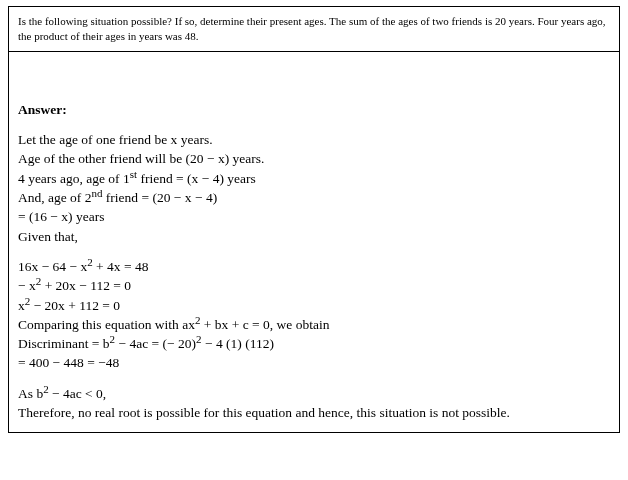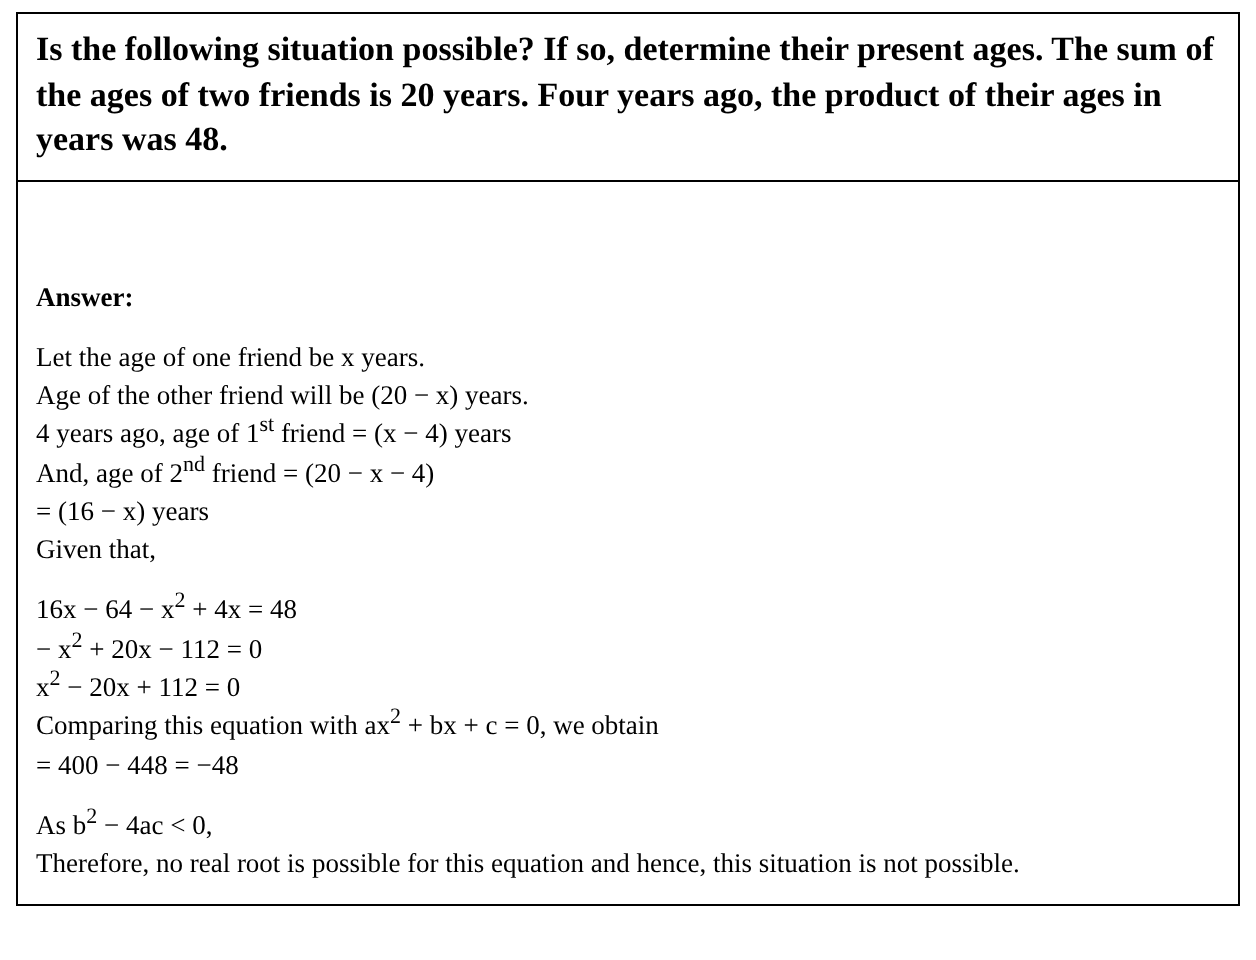--- a/index.html
+++ b/index.html
@@ -29,22 +29,22 @@
     padding: 7px 9px 8px 9px;
     border-bottom: 1px solid #000000;
   }
   .q-label {
     font-weight: bold;
     font-size: 13.5px;
     line-height: 1.25;
     margin-bottom: 2px;
   }
   .q-text {
-    font-weight: bold;
-    font-size: 17px;
+    font-weight: normal;
+    font-size: 11px;
     line-height: 1.33;
   }
   .answer-section {
     padding: 7px 9px 10px 9px;
   }
   .a-label {
     font-weight: bold;
     font-size: 13.5px;
     line-height: 1.25;
     margin-bottom: 11px;
@@ -81,20 +81,21 @@
           <div class="a-line">Age of the other friend will be (20 − x) years.</div>
           <div class="a-line">4 years ago, age of 1<sup>st</sup> friend = (x − 4) years</div>
           <div class="a-line">And, age of 2<sup>nd</sup> friend = (20 − x − 4)</div>
           <div class="a-line">= (16 − x) years</div>
           <div class="a-line">Given that,</div>
           <div class="a-gap"></div>
           <div class="a-line">16x − 64 − x<sup>2</sup> + 4x = 48</div>
           <div class="a-line">− x<sup>2</sup> + 20x − 112 = 0</div>
           <div class="a-line">x<sup>2</sup> − 20x + 112 = 0</div>
           <div class="a-line">Comparing this equation with ax<sup>2</sup> + bx + c = 0, we obtain</div>
+          <div class="a-line">Discriminant = b<sup>2</sup> − 4ac = (− 20)<sup>2</sup> − 4 (1) (112)</div>
           <div class="a-line">= 400 − 448 = −48</div>
           <div class="a-gap"></div>
           <div class="a-line">As b<sup>2</sup> − 4ac &lt; 0,</div>
           <div class="a-line">Therefore, no real root is possible for this equation and hence, this situation is not possible.</div>
         </div>
     </div>
 
   </div>
 </div>
 

